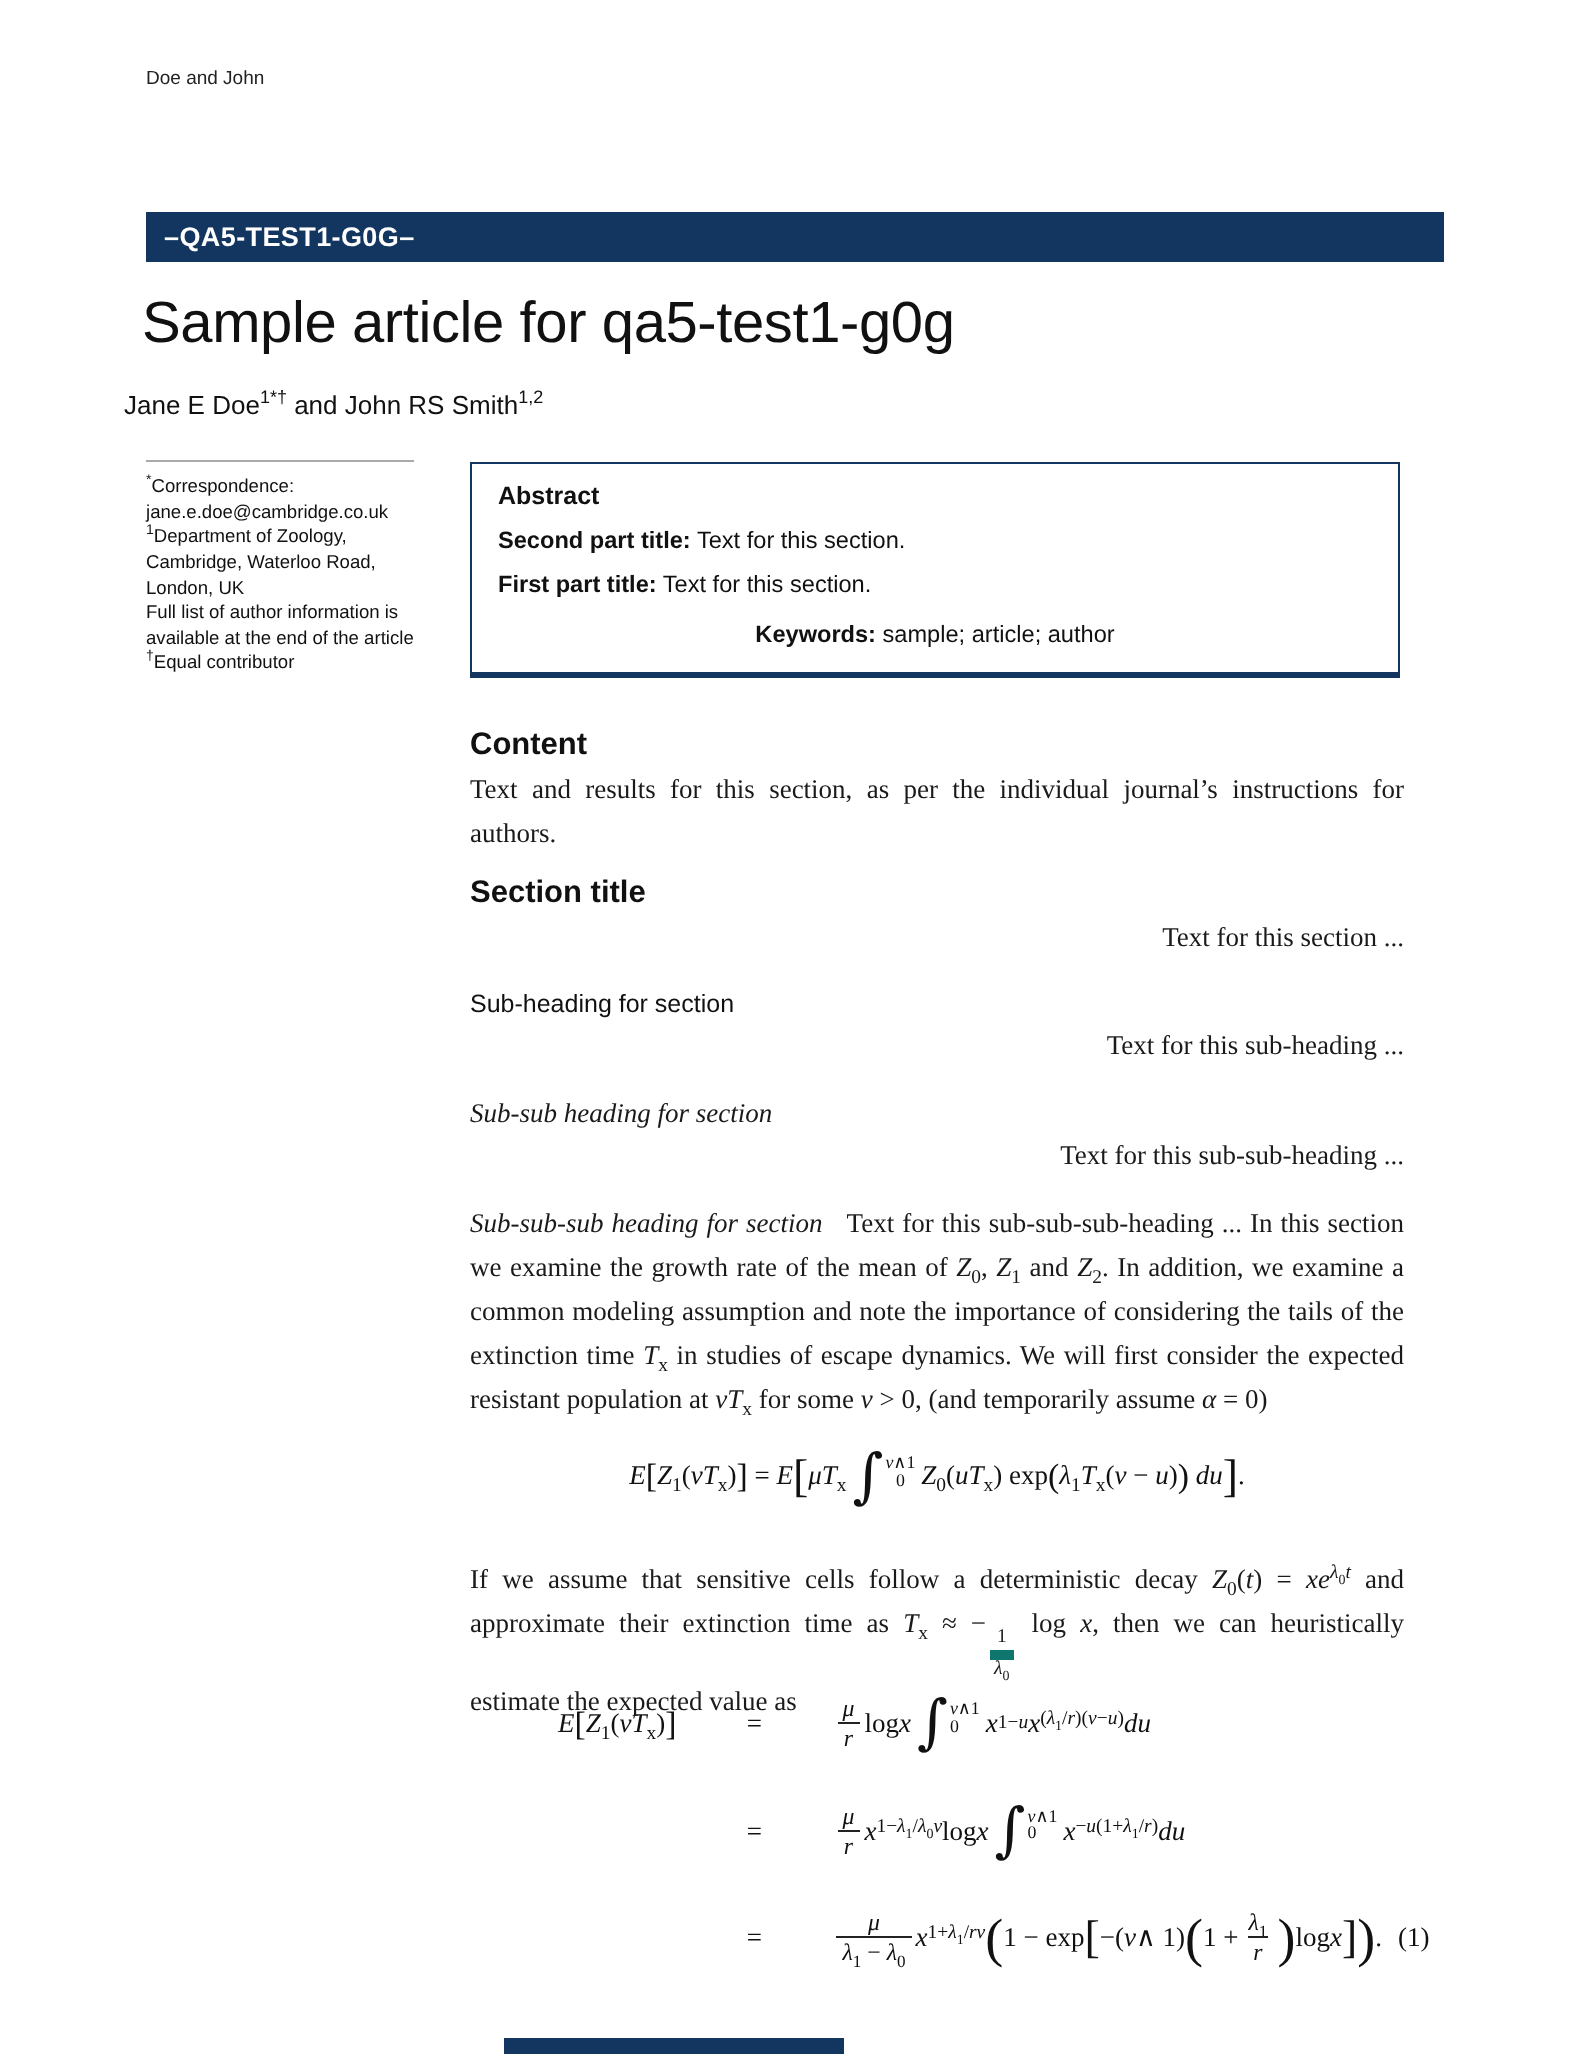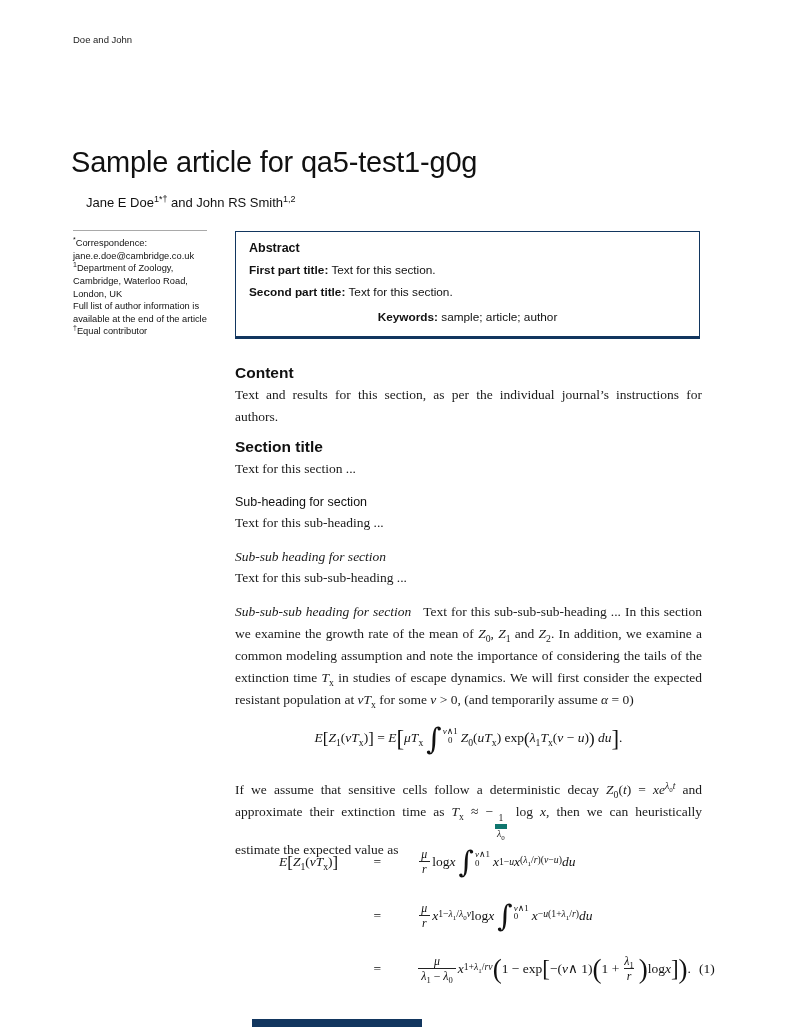--- a/index.html
+++ b/index.html
@@ -9,21 +9,21 @@
   .running-head{position:absolute;left:73px;top:34px;font-family:"Liberation Sans",sans-serif;
         font-size:9.5px;color:#222;}
 
   .banner{position:absolute;left:73px;top:106px;width:649px;height:25px;background:var(--navy,#12365f);
         color:#fff;font-family:"Liberation Sans",sans-serif;font-weight:bold;font-size:13.5px;
         display:flex;align-items:center;padding-left:9px;box-sizing:border-box;letter-spacing:.2px;}
 
   .title{position:absolute;left:71px;top:146px;font-family:"Liberation Sans",sans-serif;
         font-size:29px;font-weight:normal;color:#111;letter-spacing:-.2px;}
 
-  .authors{position:absolute;left:86px;top:195px;font-family:"Liberation Sans",sans-serif;
+  .authors{position:absolute;left:62px;top:195px;font-family:"Liberation Sans",sans-serif;
         font-size:13px;color:#111;}
   .authors sup{font-size:9px;}
 
   .siderule{position:absolute;left:73px;top:230px;width:134px;height:1px;background:#a9a9a9;}
   .sidebar{position:absolute;left:73px;top:237px;width:150px;font-family:"Liberation Sans",sans-serif;
         font-size:9.3px;line-height:1.36;color:#111;}
   .sidebar sup{font-size:7px;}
 
   .abs-box{position:absolute;left:235px;top:231px;width:465px;box-sizing:border-box;
         border:1px solid var(--navy,#12365f);border-bottom:3px solid var(--navy,#12365f);
@@ -32,21 +32,21 @@
   .abs-row{font-size:11.8px;margin-top:8px;color:#111;}
   .abs-row .lbl{font-weight:bold;}
   .abs-row.kw{margin-top:11px;text-align:center;}
 
   .main{position:absolute;left:235px;top:0;width:467px;}
   .main > div{position:absolute;left:0;width:100%;}
   .sec-h{font-family:"Liberation Sans",sans-serif;font-weight:bold;font-size:15.5px;color:#111;}
   .sub-h{font-family:"Liberation Sans",sans-serif;font-weight:normal;font-size:12.5px;color:#111;}
   .subsub-h{font-style:italic;font-size:13.5px;}
   .body-p{font-size:13.5px;line-height:22px;text-align:justify;}
-  .one-line{text-align:left;}
+  .one-line{text-align:right;}
 
   
   .math{font-size:13.5px;color:#111;}
   .math i{font-family:"Liberation Serif",serif;}
   sup,sub{font-size:.72em;line-height:0;}
   .frac{display:inline-flex;flex-direction:column;align-items:center;vertical-align:-.55em;
         font-size:.88em;line-height:1.18;margin:0 2px;}
   .frac .num{padding:0 3px;}
   .frac .den{border-top:1px solid #222;padding:0 3px;}
   .ifrac{display:inline-flex;flex-direction:column;align-items:center;vertical-align:-.5em;
@@ -71,36 +71,37 @@
   .footer-bar{position:absolute;left:252px;top:1019px;width:170px;height:8px;
         background:var(--navy,#12365f);}
 </style>
 </head>
 <body>
 
 <div class="page">
 
   <div class="running-head">Doe and John</div>
 
+  <div class="banner">–QA5-TEST1-G0G–</div>
 
   <div class="title">Sample article for qa5-test1-g0g</div>
 
   <div class="authors">Jane E Doe<sup>1*†</sup> and John RS Smith<sup>1,2</sup></div>
 
   <div class="siderule"></div>
   <div class="sidebar"><sup>*</sup>Correspondence:<br>jane.e.doe@cambridge.co.uk<br><sup>1</sup>Department of Zoology,<br>Cambridge, Waterloo Road,<br>London, UK<br>Full list of author information is<br>available at the end of the article<br><sup>†</sup>Equal contributor</div>
 
   <div class="abs-box">
     <div class="abs-title">Abstract</div>
     <div class="abs-row">
-      <span class="lbl">First part title:</span>
+      <span class="lbl">Second part title:</span>
       <span>Text for this section.</span>
     </div>
     <div class="abs-row">
-      <span class="lbl">Second part title:</span>
+      <span class="lbl">First part title:</span>
       <span>Text for this section.</span>
     </div>
     <div class="abs-row kw">
       <span class="lbl">Keywords:</span>
       <span>sample; article; author</span>
     </div>
   </div>
 
   <div class="main">
     <div style="top:364px" class="sec-h">Content</div>

